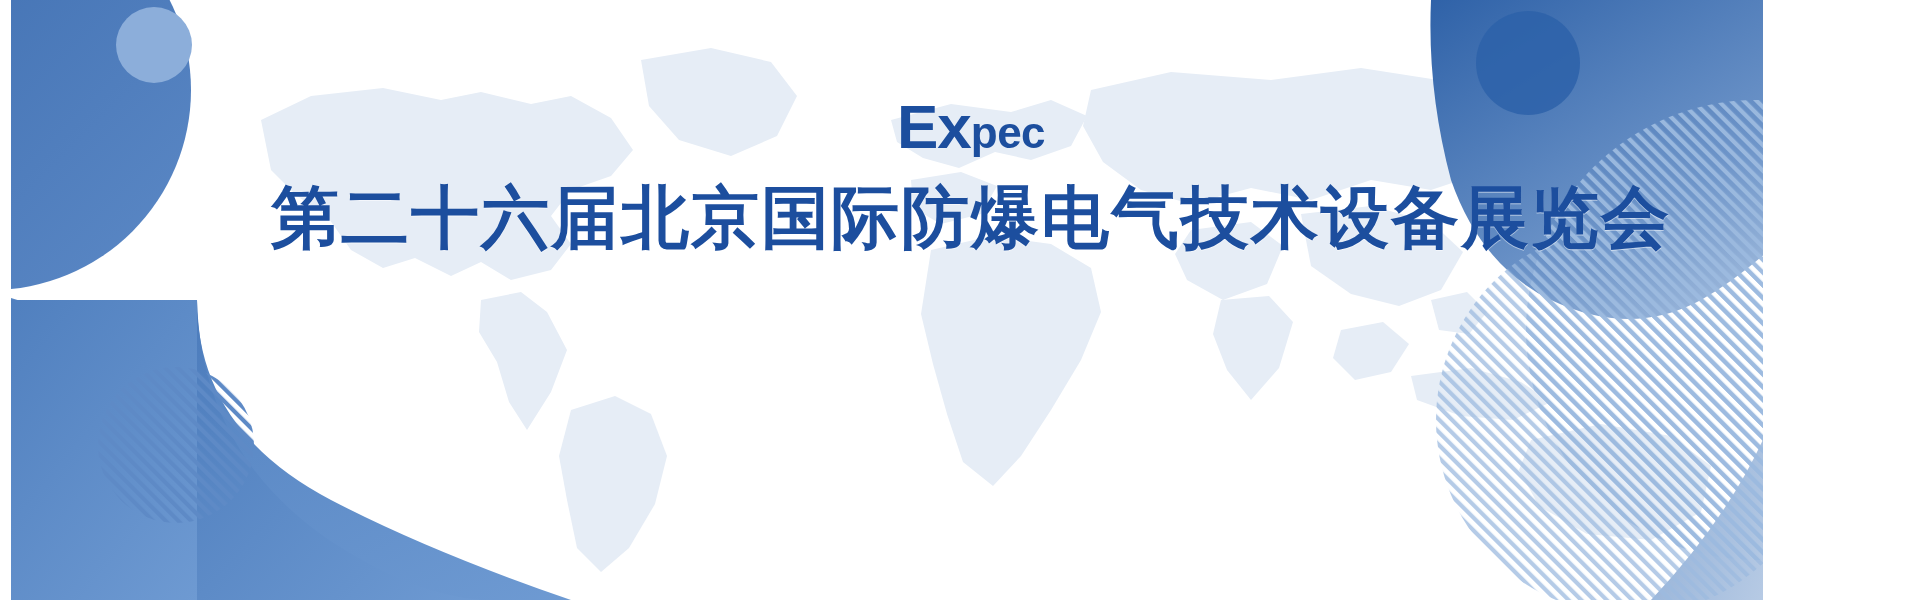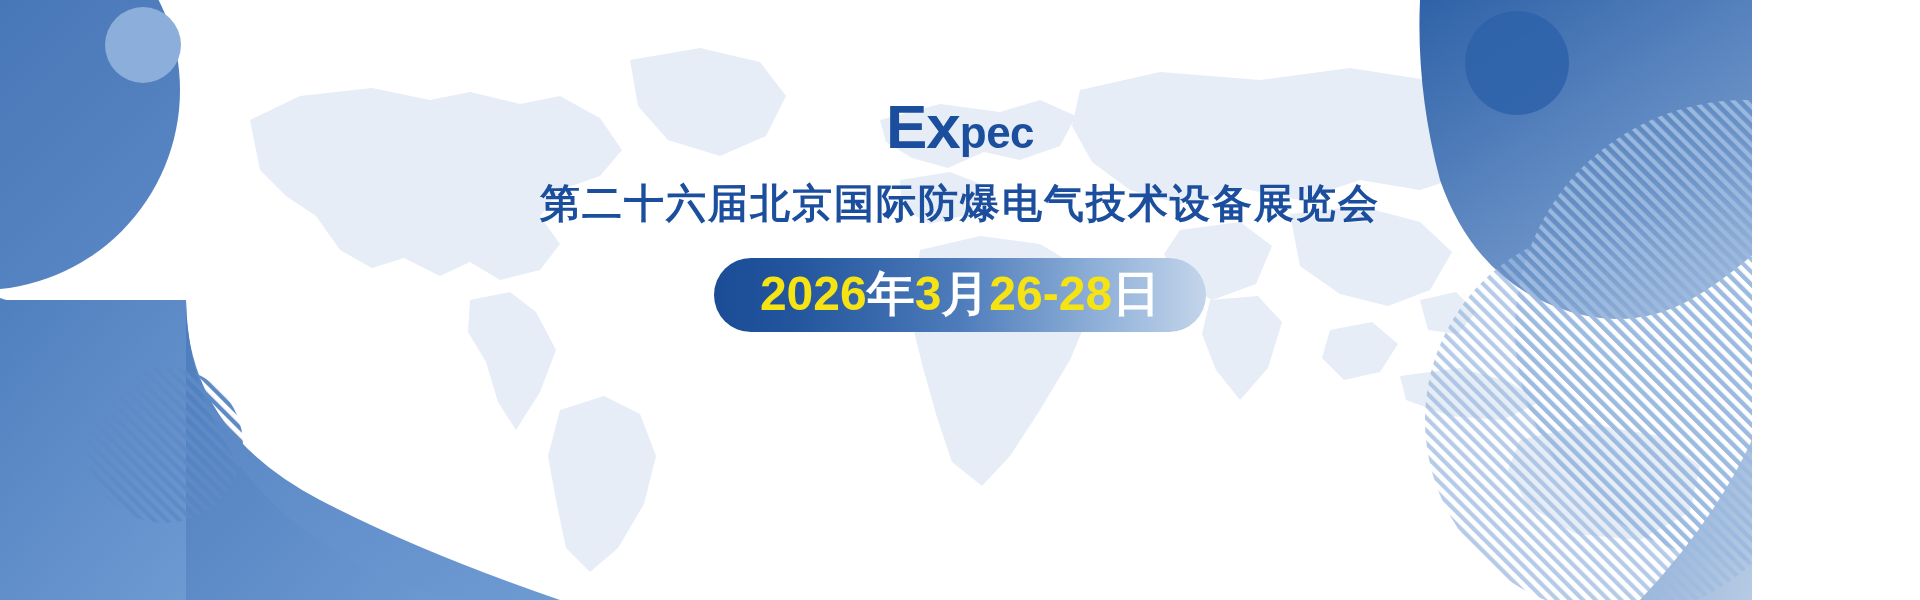--- a/index.html
+++ b/index.html
@@ -11,20 +11,21 @@
   body {
     font-family: "Liberation Sans", "DejaVu Sans", sans-serif;
   }
 
   #banner {
     position: relative;
     width: 1752px;
     height: 600px;
     overflow: hidden;
     background: #ffffff;
+    margin-left: 11px;
   }
 
   
   .layer {
     position: absolute;
     inset: 0;
     pointer-events: none;
   }
 
   #world-map-layer svg,
@@ -63,21 +64,21 @@
   }
   #brand-logo .small {
     font-size: 44px;
     font-weight: 700;
     letter-spacing: -0.5px;
   }
 
   
   #main-title {
     margin-top: 24px;
-    font-size: 40px;
+    font-size: 68px;
     font-weight: 700;
     color: #1C4E9E;
     letter-spacing: 2px;
     line-height: 1.05;
     white-space: nowrap;
     text-shadow: 0 1px 0 rgba(255,255,255,0.5);
     text-align: center;
   }
 
   
@@ -236,22 +237,17 @@
   </div>
 
   <div id="content">
 
     <div id="brand-logo">
       <span class="big">Ex</span><span class="small">pec</span>
     </div>
 
     <div id="main-title">第二十六届北京国际防爆电气技术设备展览会</div>
 
-    <div id="date-pill">
-      <span class="date-text">
-        <span class="num">2026</span><span class="cn">年</span><span class="num">3</span><span class="cn">月</span><span class="num">26-28</span><span class="cn">日</span>
-      </span>
-    </div>
 
 
   </div>
 
 </div>
 
 </body></html>

